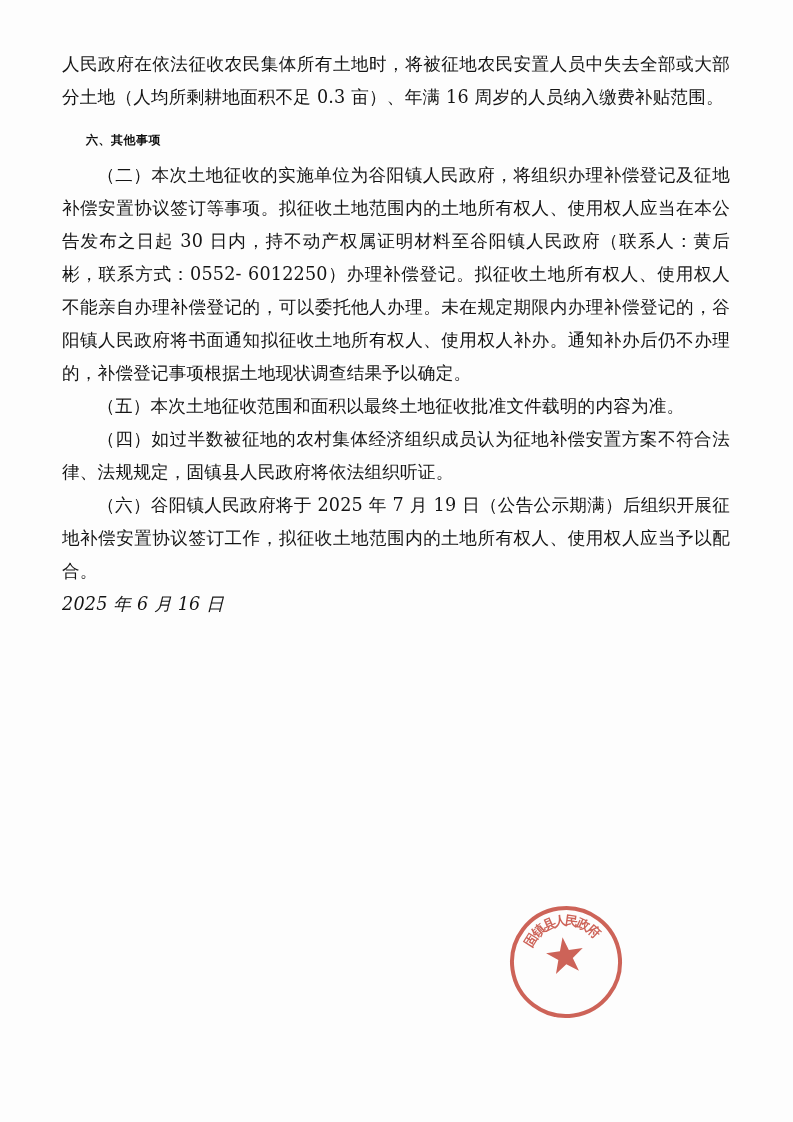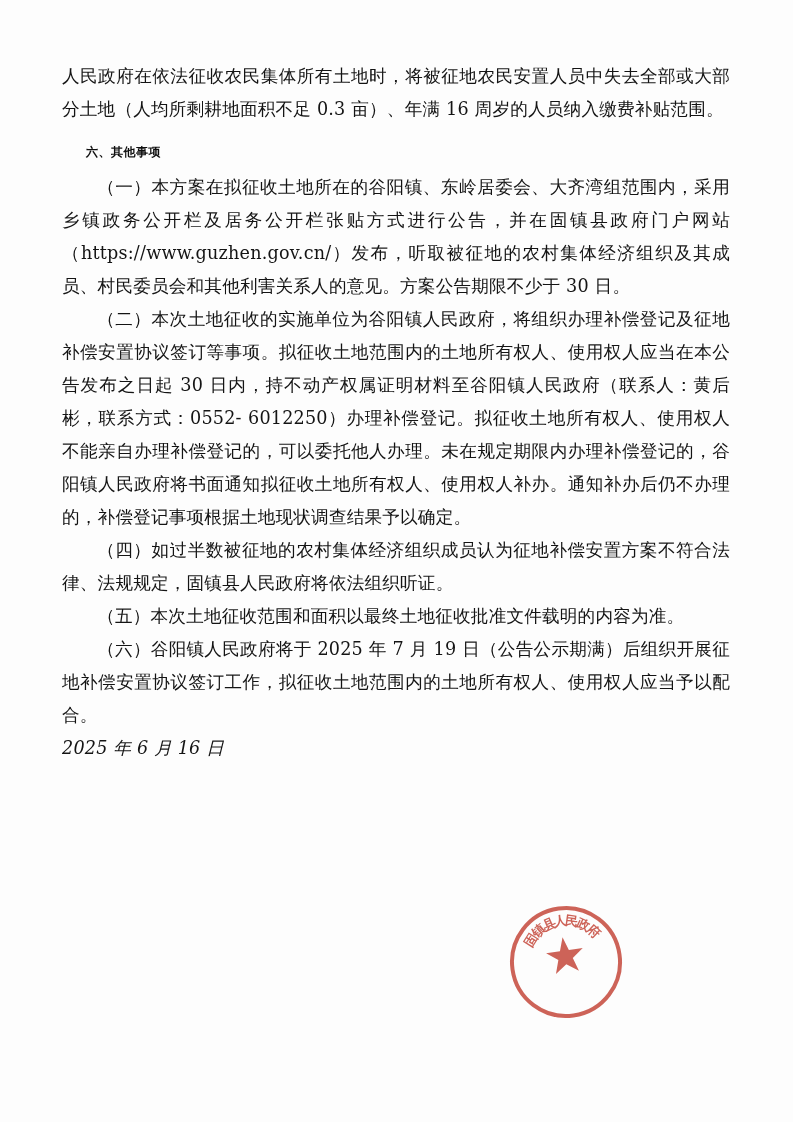--- a/index.html
+++ b/index.html
@@ -18,21 +18,21 @@
   .page {
     position: absolute;
     left: 0; top: 0;
     width: 793px;
     height: 1122px;
     background: #fdfdfd;
   }
   .content {
     position: absolute;
     left: 62px;
-    top: 60px;
+    top: 48px;
     width: 668px;
   }
   p.para {
     margin: 0;
     font-size: 17.6px;
     line-height: 33px;
     text-align: justify;
     text-justify: inter-ideograph;
     letter-spacing: 0.2px;
     color: #141414;
@@ -78,24 +78,23 @@
 </head>
 <body>
 
 <div class="page">
   <div class="content">
 
     <p class="para">人民政府在依法征收农民集体所有土地时，将被征地农民安置人员中失去全部或大部分土地（人均所剩耕地面积不足 0.3 亩）、年满 16 周岁的人员纳入缴费补贴范围。</p>
 
     <h2 class="section">六、其他事项</h2>
 
-    <p class="para indent">（一）本方案在拟征收土地所在的谷阳镇、东岭居委会、大齐湾组范围内，采用乡镇政务公开栏及居务公开栏张贴方式进行公告，并在固镇县政府门户网站（https://www.guzhen.gov.cn/）发布，听取被征地的农村集体经济组织及其成员、村民委员会和其他利害关系人的意见。方案公告期限不少于 30 日。</p>
     <p class="para indent">（二）本次土地征收的实施单位为谷阳镇人民政府，将组织办理补偿登记及征地补偿安置协议签订等事项。拟征收土地范围内的土地所有权人、使用权人应当在本公告发布之日起 30 日内，持不动产权属证明材料至谷阳镇人民政府（联系人：黄后彬，联系方式：0552- 6012250）办理补偿登记。拟征收土地所有权人、使用权人不能亲自办理补偿登记的，可以委托他人办理。未在规定期限内办理补偿登记的，谷阳镇人民政府将书面通知拟征收土地所有权人、使用权人补办。通知补办后仍不办理的，补偿登记事项根据土地现状调查结果予以确定。</p>
+    <p class="para indent">（五）本次土地征收范围和面积以最终土地征收批准文件载明的内容为准。</p>
     <p class="para indent">（四）如过半数被征地的农村集体经济组织成员认为征地补偿安置方案不符合法律、法规规定，固镇县人民政府将依法组织听证。</p>
-    <p class="para indent">（五）本次土地征收范围和面积以最终土地征收批准文件载明的内容为准。</p>
     <p class="para indent">（六）谷阳镇人民政府将于 2025 年 7 月 19 日（公告公示期满）后组织开展征地补偿安置协议签订工作，拟征收土地范围内的土地所有权人、使用权人应当予以配合。</p>
 
 
     <p class="para date-line">2025 年 6 月 16 日</p>
   </div>
 
   <div class="seal">
     <svg width="118" height="118" viewBox="0 0 118 118" xmlns="http://www.w3.org/2000/svg">
       <g opacity="0.78" transform="rotate(-8 59 59)">
         <circle cx="59" cy="59" r="54" fill="none" stroke="#c0392b" stroke-width="4"></circle>

